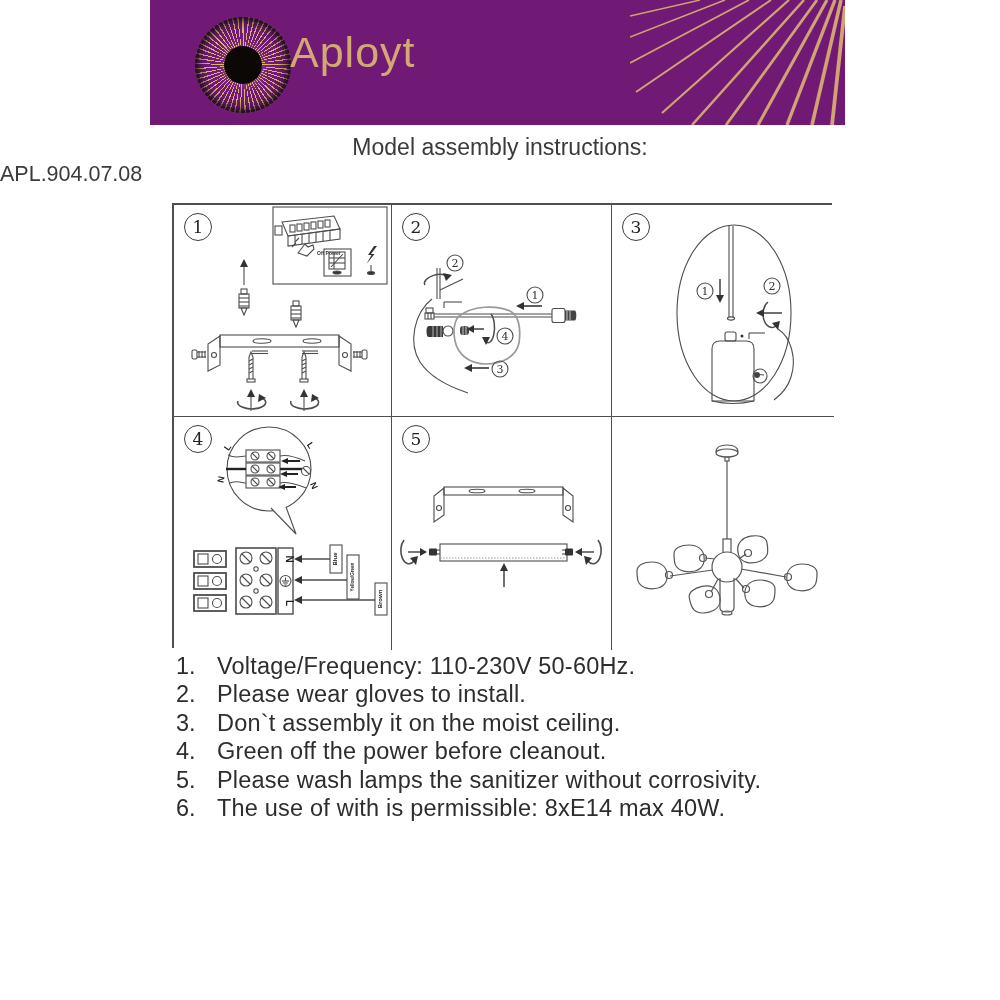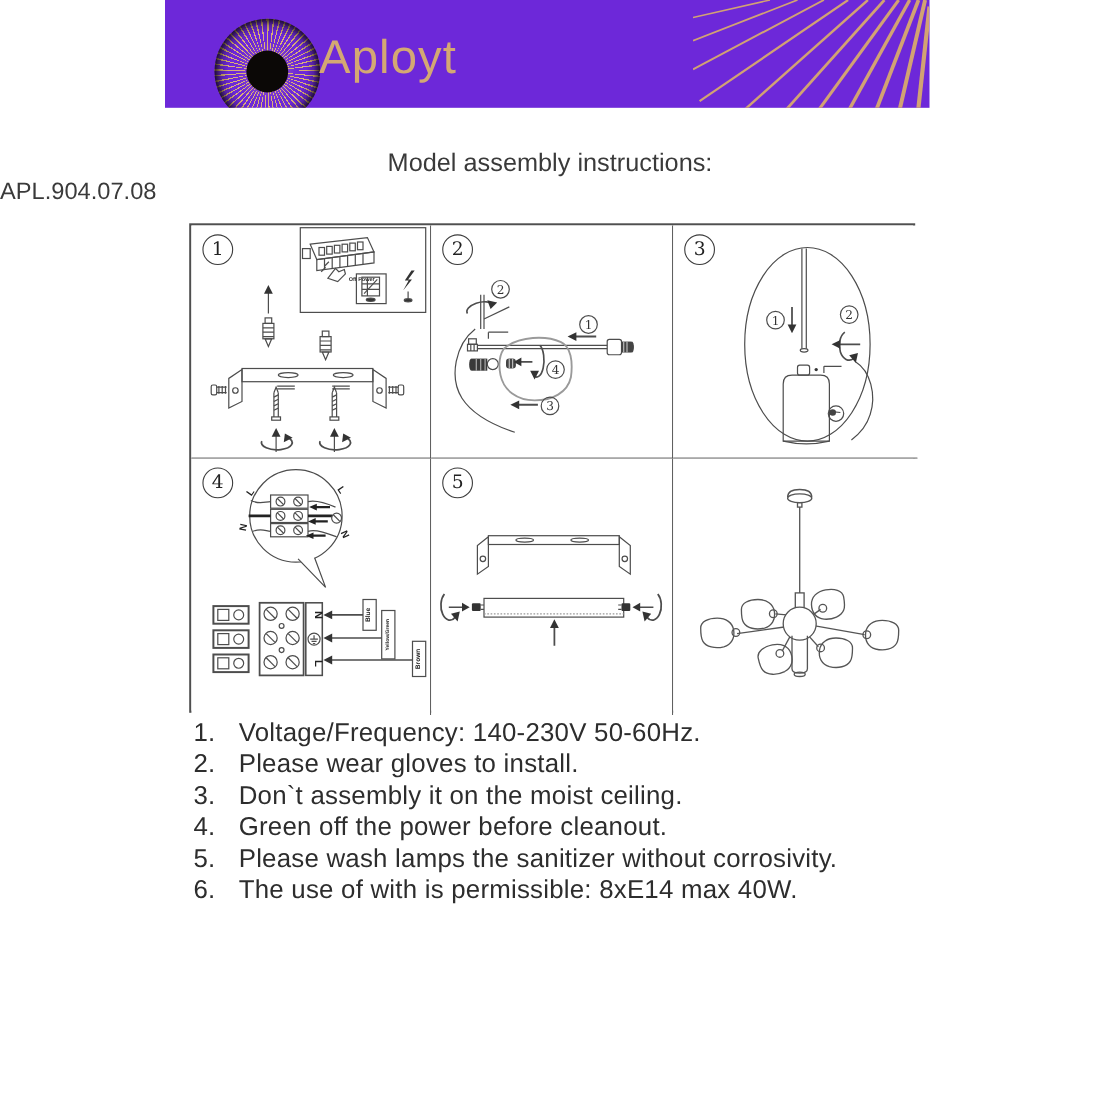--- a/index.html
+++ b/index.html
@@ -1,20 +1,20 @@
 <!DOCTYPE html>
 <html><head>
 <meta charset="utf-8">
 <style>
   html,body{margin:0;padding:0}
   body{width:1000px;height:1000px;background:#ffffff;position:relative;
        font-family:"Liberation Sans",sans-serif;color:#2d2d2d;overflow:hidden}
 
   
-  .band{position:absolute;left:150px;top:0;width:695px;height:98px;background:#6d28d9;overflow:hidden}
+  .band{position:absolute;left:150px;top:0;width:695px;height:125px;background:#701a75;overflow:hidden}
   .burst-wrap{position:absolute;left:45px;top:17px;width:96px;height:96px}
   .burst{position:absolute;inset:0;border-radius:50%;
          background:repeating-conic-gradient(from 0deg,#dcb077 0deg 1.7deg,rgba(0,0,0,0) 1.7deg 6.3deg)}
   .burst-fade{position:absolute;inset:0;border-radius:50%;
          background:radial-gradient(circle,rgba(11,8,6,0) 52%,rgba(11,8,6,.25) 62%,#0b0806 74%)}
   .burst-hole{position:absolute;left:29px;top:29px;width:38px;height:38px;border-radius:50%;background:#0b0806;
          box-shadow:0 0 10px 2px rgba(240,200,140,.25)}
   .brand{position:absolute;left:140px;top:28px;font-size:43px;font-weight:400;
          color:#d4a873;letter-spacing:1px}
   .rays{position:absolute;right:0;top:0}
@@ -558,21 +558,21 @@
             <use href="#shade" transform="translate(148,177) scale(-1,1)"></use>
         </g>
       </g>
     </svg>
   </div>
 </div>
 
 <div class="instructions">
   <div class="ins-row">
     <div class="ins-num">1.</div>
-    <div class="ins-text">Voltage/Frequency: 140-230V 50-60Hz.</div>
+    <div class="ins-text">Voltage/Frequency: 110-230V 50-60Hz.</div>
   </div>
   <div class="ins-row">
     <div class="ins-num">2.</div>
     <div class="ins-text">Please wear gloves to install.</div>
   </div>
   <div class="ins-row">
     <div class="ins-num">3.</div>
     <div class="ins-text">Don`t assembly it on the moist ceiling.</div>
   </div>
   <div class="ins-row">

